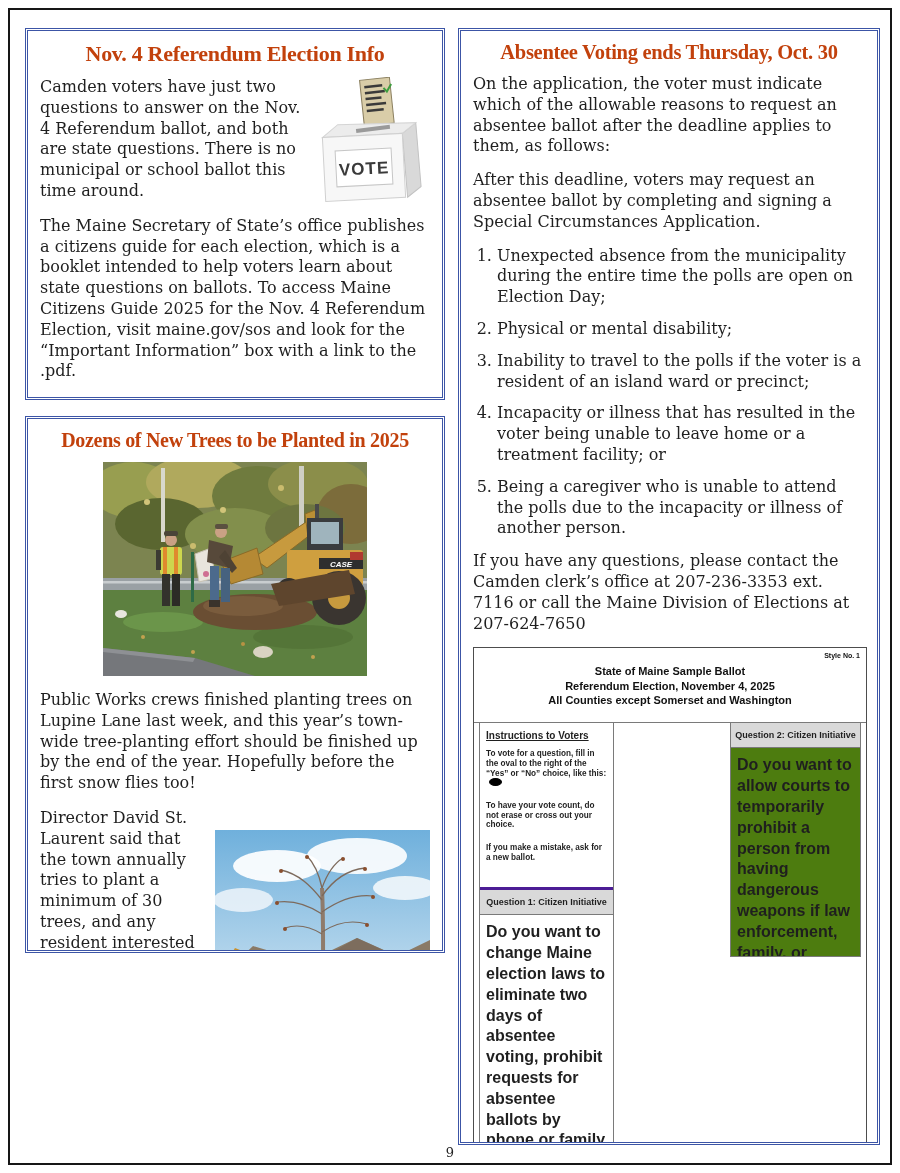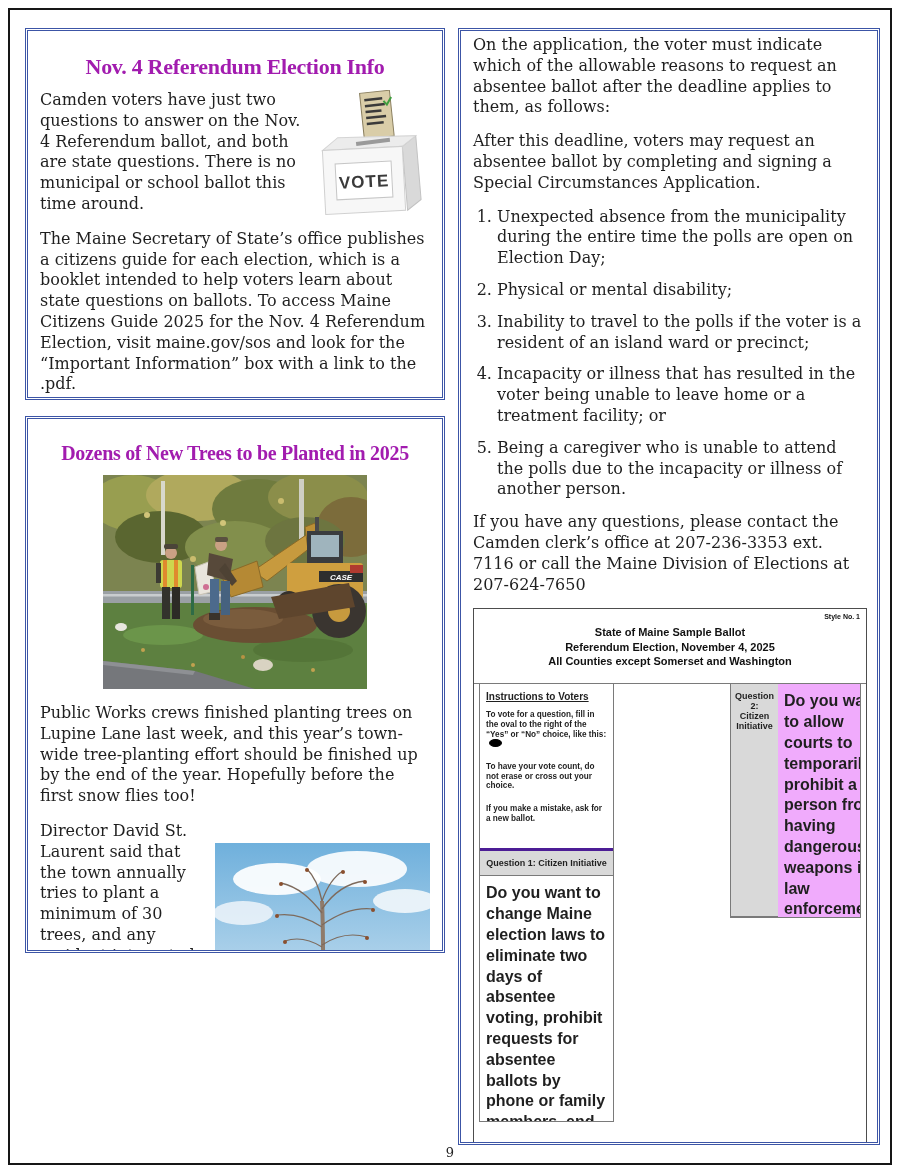--- a/index.html
+++ b/index.html
@@ -2,42 +2,42 @@
 <html><head>
 <meta charset="utf-8">
 <style>
   html,body{margin:0;padding:0;background:#fff;}
   body{width:900px;height:1173px;position:relative;font-family:"DejaVu Serif",serif;color:#1f1f1f;}
   .frame{position:absolute;left:8px;top:8px;right:8px;bottom:8px;border:2px solid #161616;}
   .article{position:absolute;border:3px double #3c55a6;background:#fff;box-sizing:border-box;padding:4px 12px 8px;overflow:hidden;}
   #art1{left:25px;top:28px;width:420px;height:372px;}
   #art2{left:25px;top:416px;width:420px;height:537px;}
   #art3{left:458px;top:28px;width:422px;height:1117px;}
-  h2.atitle{font-family:"Liberation Serif",serif;font-weight:bold;color:#a21caf;text-align:center;margin:19px 0 10px;letter-spacing:-0.3px;white-space:nowrap;}
+  h2.atitle{font-family:"Liberation Serif",serif;font-weight:bold;color:#c2410c;text-align:center;margin:6px 0 10px;letter-spacing:-0.3px;white-space:nowrap;}
   #art1 h2.atitle{font-size:22px;}
   #art2 h2.atitle{font-size:20px;}
   #art3 h2.atitle{font-size:20.5px;}
   .article p{font-size:16px;line-height:1.3;margin:0 0 14px;}
   #art3 p{margin:0 0 13px;}
   ol.reasons{margin:0 0 12px;padding-left:24px;font-size:16px;line-height:1.3;}
   ol.reasons li{margin:0 0 11px;}
   
   .voteclip{float:right;width:118px;height:132px;margin:0 0 6px 10px;}
   .voteclip svg{display:block;}
   
   .photo1{width:264px;height:214px;margin:0 auto 14px;display:block;}
   .photo2{float:right;width:215px;height:277px;margin:22px 0 6px 9px;}
   .photo1 svg,.photo2 svg{display:block;border:0;}
   
   .ballot{position:relative;width:394px;height:546px;margin:6px 0 0 0;border:1.5px solid #4d4d4d;background:#fff;font-family:"Liberation Sans",sans-serif;box-sizing:border-box;}
   .styleno{position:absolute;top:4px;right:6px;font-size:7px;font-weight:bold;color:#111;}
   .bheader{text-align:center;margin-top:16px;font-size:11px;font-weight:bold;line-height:1.3;color:#111;}
   .bcols{position:absolute;left:0;right:0;top:74px;bottom:25px;border-top:1px solid #7a7a7a;}
   .lcol{position:absolute;left:5px;top:0;width:135px;height:438px;border:1px solid #7a7a7a;border-top:none;box-sizing:border-box;display:flex;flex-direction:column;overflow:hidden;background:#fff;}
-  .rcol{position:absolute;right:5px;top:0;width:131px;height:234px;border:1px solid #7a7a7a;border-top:none;box-sizing:border-box;display:flex;flex-direction:row;overflow:hidden;background:#f0abfc;}
+  .rcol{position:absolute;right:5px;top:0;width:131px;height:234px;border:1px solid #7a7a7a;border-top:none;box-sizing:border-box;display:flex;flex-direction:column;overflow:hidden;background:#4d7c0f;}
   .instr{height:164px;box-sizing:border-box;padding:7px 6px 20px;}
   .instr-title{font-size:10px;font-weight:bold;text-decoration:underline;margin:0 0 8px;}
   .instr p{font-size:8.2px;font-weight:bold;line-height:1.18;margin:0 0 8px;}
   .qhead{border-top:3px solid #4c1d95;border-bottom:1px solid #7a7a7a;background:#d9d9d9;text-align:center;font-size:9px;font-weight:bold;padding:7px 4px;}
   .rcol .qhead{border-top:none;}
   .qbody{padding:7px 6px 2px;}
   .q-text{font-size:7.9px;font-weight:bold;line-height:1.17;margin:0 0 8px;}
   .oval{display:inline-block;width:11px;height:6px;border:1px solid #444;border-radius:50%;background:#fff;vertical-align:0px;margin-left:4px;}
   .oval.filled{background:#000;border-color:#000;vertical-align:-1px;margin-left:3px;}
   .page-num{position:absolute;left:0;right:0;bottom:13px;text-align:center;font-size:13px;color:#222;}
@@ -248,20 +248,21 @@
           <rect x="196" y="266" width="18" height="5" fill="#b8862f" transform="rotate(10 205 268)"></rect>
           <rect x="88" y="196" width="3" height="14" fill="#c96a2a" transform="rotate(18 89 203)"></rect>
         </svg>
       </span>
       <span>Director David St. Laurent said that the town annually tries to plant a minimum of 30 trees, and any resident interested in a shade tree for their yard, alongside the road, can also request one. So far this year trees have been planted on Rawson Avenue, the Public Landing and several various parts of rights of way around town.</span>
     </p>
 
   </section>
 
   <section class="article" id="art3">
+    <h2 class="atitle">Absentee Voting ends Thursday, Oct. 30</h2>
     <p>On the application, the voter must indicate which of the allowable reasons to request an absentee ballot after the deadline applies to them, as follows:</p>
     <p>After this deadline, voters may request an absentee ballot by completing and signing a Special Circumstances Application.</p>
     <ol class="reasons">
       <li>Unexpected absence from the municipality during the entire time the polls are open on Election Day;</li>
       <li>Physical or mental disability;</li>
       <li>Inability to travel to the polls if the voter is a resident of an island ward or precinct;</li>
       <li>Incapacity or illness that has resulted in the voter being unable to leave home or a treatment facility; or</li>
       <li>Being a caregiver who is unable to attend the polls due to the incapacity or illness of another person.</li>
     </ol>
     <p>If you have any questions, please contact the Camden clerk’s office at 207-236-3353 ext. 7116 or call the Maine Division of Elections at 207-624-7650</p>

